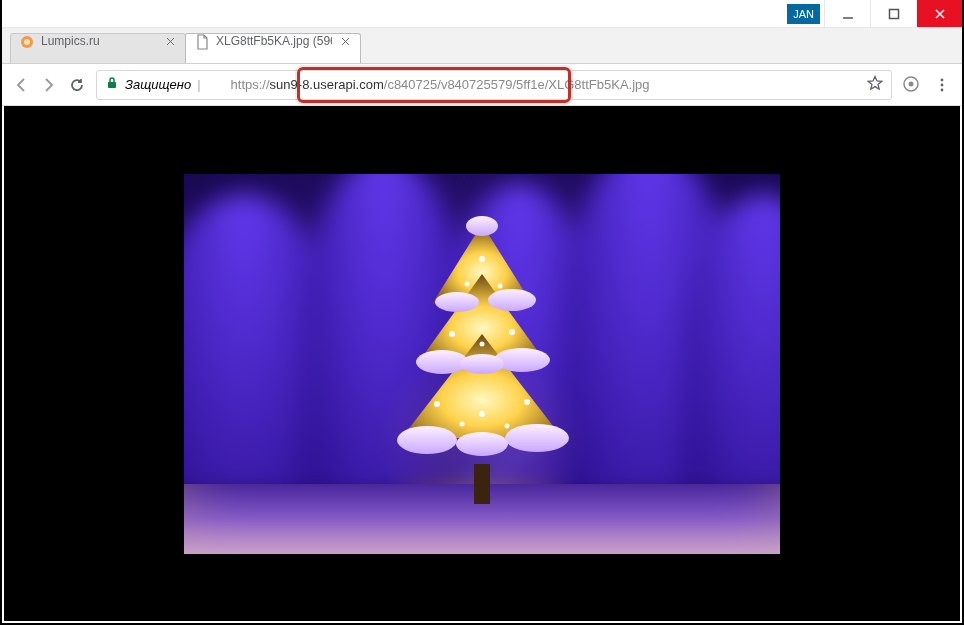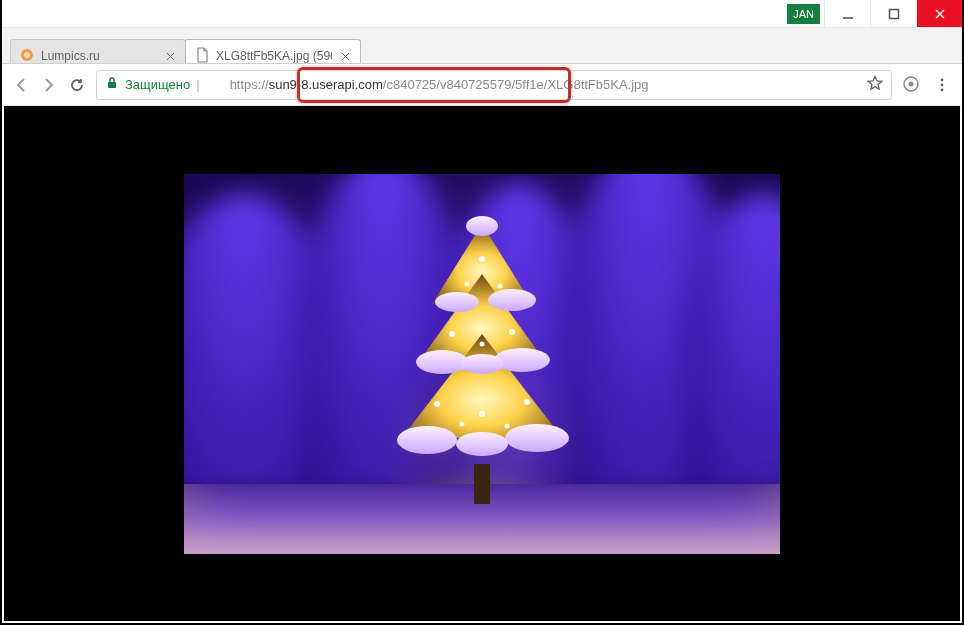--- a/index.html
+++ b/index.html
@@ -18,21 +18,21 @@
   
   .titlebar {
     height: 28px;
     background: #fff;
     display: flex;
     justify-content: flex-end;
     align-items: stretch;
     border-bottom: 1px solid #e8e8e8;
   }
   .user-badge {
-    background: #15803d;
+    background: #0369a1;
     color: #fff;
     font-size: 11px;
     padding: 0 6px;
     display: flex;
     align-items: center;
     height: 20px;
     margin-top: 4px;
     margin-right: 4px;
   }
   .win-btn {
@@ -51,28 +51,28 @@
   .tabstrip {
     height: 36px;
     background: #f2f2f2;
     display: flex;
     align-items: flex-end;
     padding: 0 8px;
     border-bottom: 1px solid #d0d0d0;
     position: relative;
   }
   .tab {
-    height: 24px;
+    height: 30px;
     min-width: 176px;
     max-width: 176px;
     background: #e4e4e4;
     border: 1px solid #c8c8c8;
     border-bottom: none;
     display: flex;
-    align-items: flex-end;
+    align-items: flex-start;
     padding: 0 8px;
     gap: 6px;
     font-size: 12px;
     color: #5f6368;
     position: relative;
     margin-right: -1px;
     border-top-left-radius: 3px;
     border-top-right-radius: 3px;
   }
   .tab.active {
@@ -119,21 +119,21 @@
     border-radius: 3px;
     display: flex;
     align-items: center;
     padding: 0 8px;
     gap: 6px;
     font-size: 13px;
     color: #333;
     position: relative;
   }
   .lock { color: #0b8043; }
-  .secure-label { color: #15803d; font-size: 13px; }
+  .secure-label { color: #000000; font-size: 13px; font-style: italic; }
   .sep { color: #b0b0b0; }
   .url-text {
     flex: 1;
     white-space: nowrap;
     overflow: hidden;
     color: #8a8a8a;
     padding-left: 24px;
   }
   .url-host { color: #333; }
   .star { color: #5f6368; }

